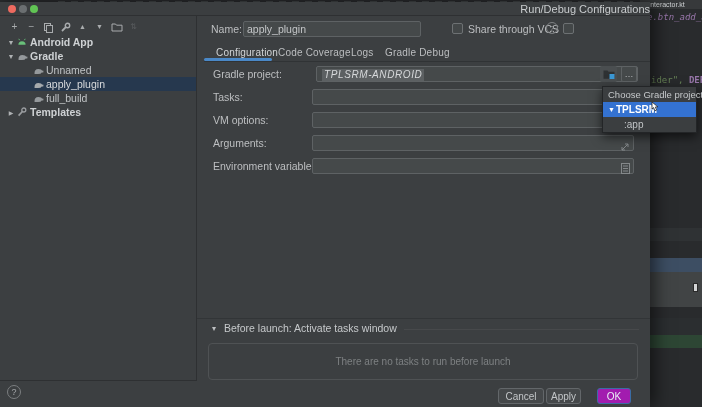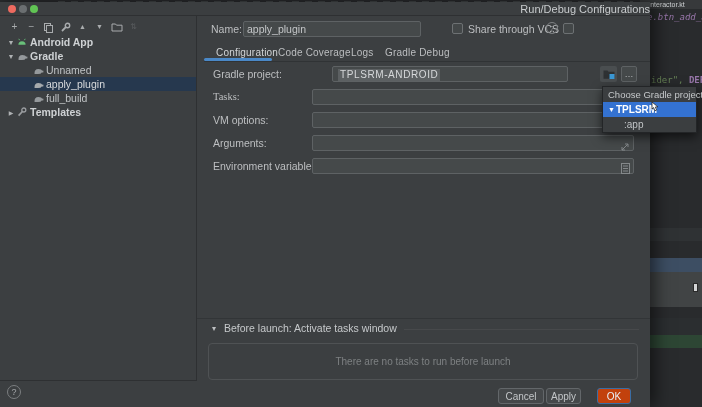--- a/index.html
+++ b/index.html
@@ -78,21 +78,21 @@
 
   
   .sep { left:197px; right:0; top:316px; height:1px; background:#323537; }
   .blarrow { left:212px; top:322px; font-size:8px; color:#bdbfc1; }
   .bltitle { left:224px; top:320px; font-size:10.5px; color:#c6c9cb; }
   .blline { left:404px; top:327px; width:235px; height:1px; background:#47494b; }
   .blbox { left:208px; top:341px; width:430px; height:37px; border:1px solid #4f5254; border-radius:4px; }
   .blempty { width:100%; text-align:center; line-height:35px; font-size:10px; color:#7d8082; }
   .btn { position:absolute; top:386px; height:16px; border-radius:3px; font-size:10px; text-align:center;
     line-height:15px; color:#c3c6c8; background:#45484a; border:1px solid #63676a; }
-  .btn.primary { background:#c2410c; border-color:#3a6da4; color:#e9eff5; }
+  .btn.primary { background:#a21caf; border-color:#3a6da4; color:#e9eff5; }
   .helpbtn { left:7px; top:383px; width:14px; height:14px; border:1px solid #7b7e80; border-radius:50%;
     font-size:9px; color:#a4a7a9; text-align:center; line-height:13px; position:absolute; }
 </style>
 </head>
 <body>
 
 <div class="abs bg-dashes"></div>
 <div class="abs bg-tab">erInteractor.kt</div>
 <div class="abs bg-code1">e.btn_add_a_</div>
 <div class="abs bg-code2"><span class="str">ider",</span> <span class="const">DEFAU</span></div>
@@ -200,30 +200,30 @@
   <div class="cb" style="left:563px; top:21px;"></div>
 
   <div class="tabtxt on" style="left:216px; top:45px;">Configuration</div>
   <div class="tabtxt" style="left:278px; top:45px;">Code Coverage</div>
   <div class="tabtxt" style="left:351px; top:45px;">Logs</div>
   <div class="tabtxt" style="left:385px; top:45px;">Gradle Debug</div>
   <div class="abs tabline"></div>
   <div class="abs tabul"></div>
 
   <div class="lab" style="left:213px; top:66px;">Gradle project:</div>
-  <div class="field" style="left:332px; top:64px; width:236px;"><span class="selval">TPLSRM-ANDROID</span></div>
+  <div class="field" style="left:316px; top:64px; width:322px;font-style:italic;"><span class="selval">TPLSRM-ANDROID</span></div>
   <div class="sqbtn folderbtn" style="left:600px; top:64px;">
       <svg width="12" height="10" viewBox="0 0 12 10">
         <path d="M0.5 1.5 h4 l1 1.2 H11.5 v7 H0.5 z" fill="#2e3133"></path>
         <rect x="6.5" y="5" width="5" height="5" fill="#3b97d3"></rect>
       </svg>
     </div>
   <div class="sqbtn dotsbtn" style="left:621px; top:64px;">…</div>
 
-  <div class="lab" style="left:213px; top:89px;font-family:Liberation Serif, serif;">Tasks:</div>
+  <div class="lab" style="left:213px; top:89px;">Tasks:</div>
   <div class="field" style="left:312px; top:87px; width:322px;"></div>
 
   <div class="lab" style="left:213px; top:112px;">VM options:</div>
   <div class="field" style="left:312px; top:110px; width:322px;"></div>
 
   <div class="lab" style="left:213px; top:135px;">Arguments:</div>
   <div class="field" style="left:312px; top:133px; width:322px;"></div>
   <span class="fldicon" style="left:620px; top:136px;"><svg width="10" height="10" viewBox="0 0 10 10">
         <path d="M2 8 L8 2 M8 2 h-3 M8 2 v3 M2 8 h3 M2 8 v-3" stroke="#84888a" fill="none"></path>
       </svg></span>

